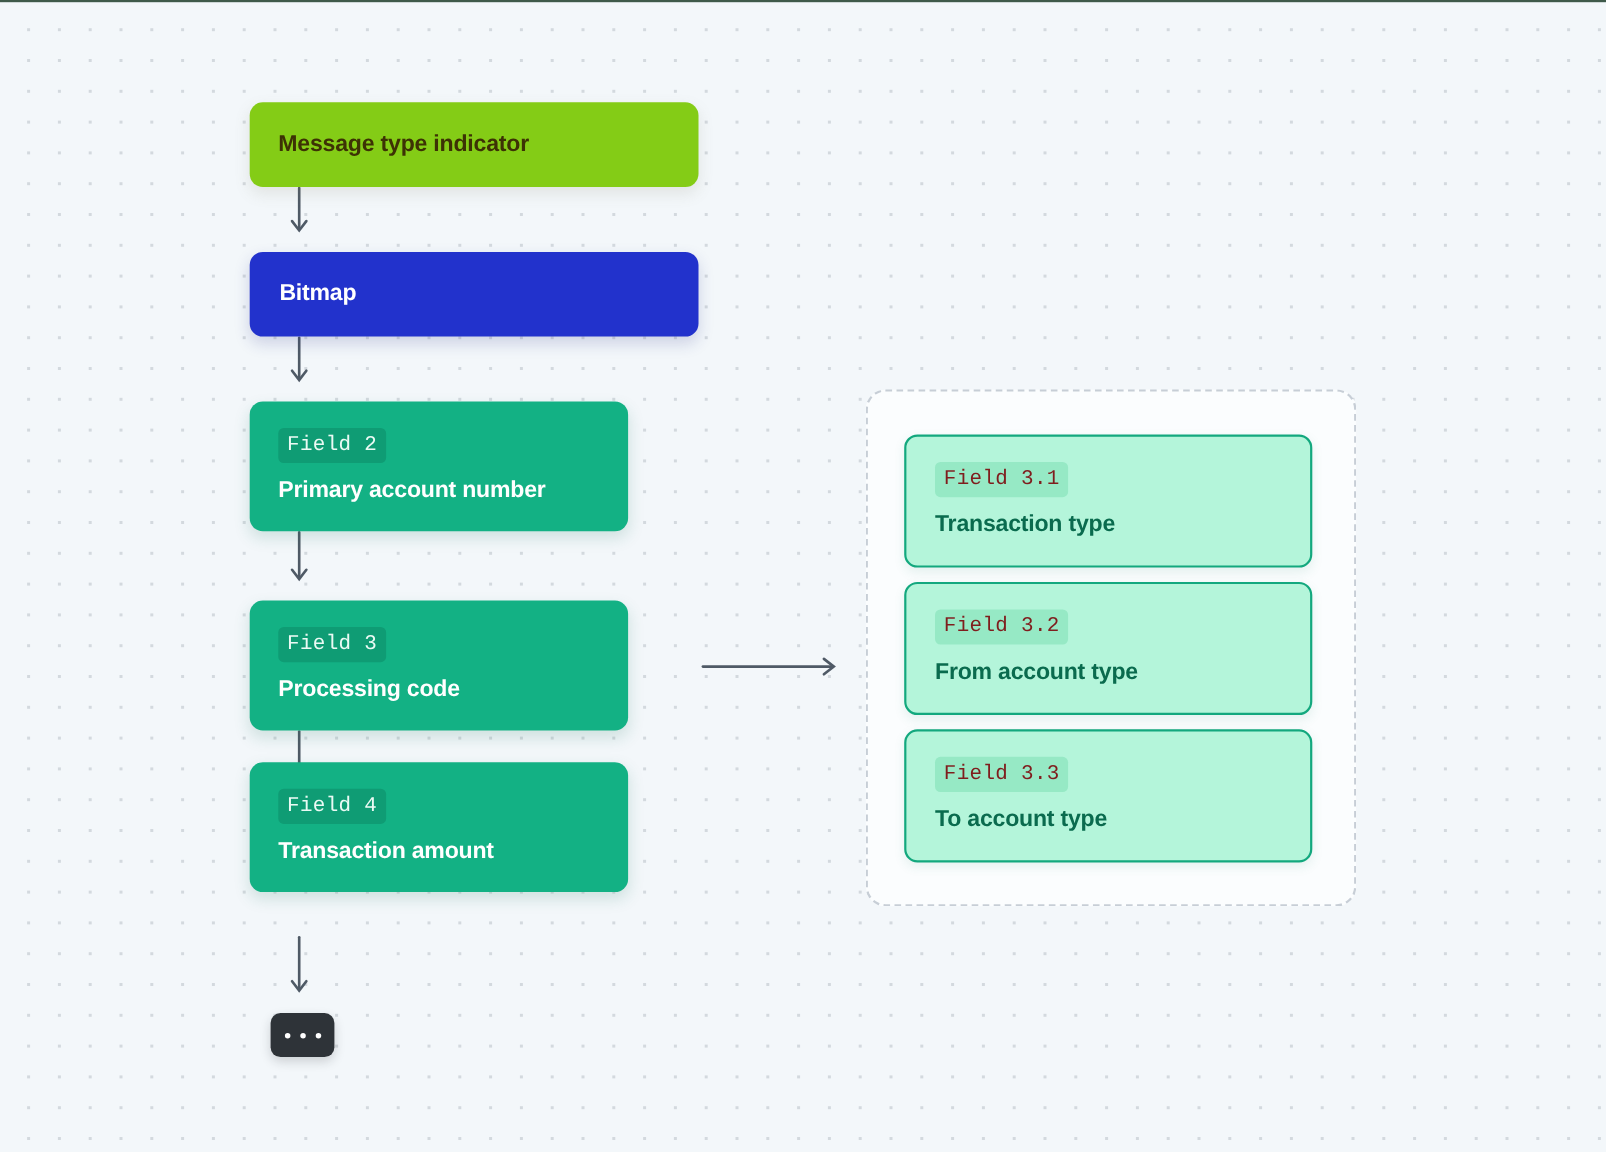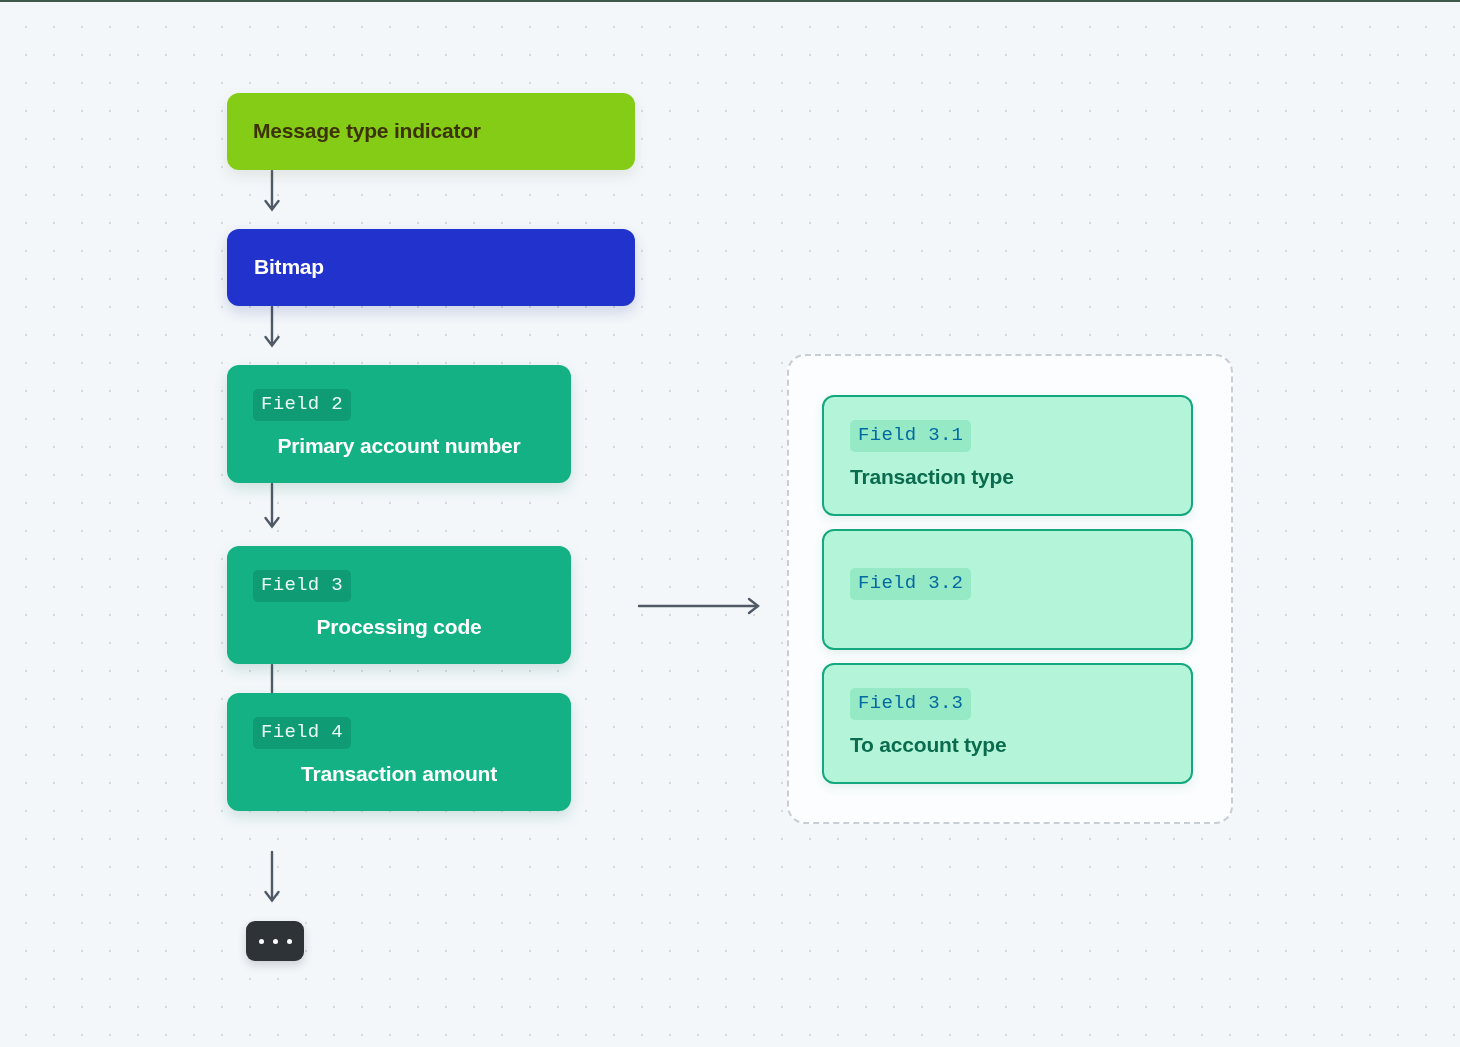--- a/index.html
+++ b/index.html
@@ -79,21 +79,21 @@
 
   
   .node-green {
     left: 227px;
     width: 344px;
     background: #13b184;
     box-shadow: 0 6px 14px rgba(30,120,95,0.17);
     padding-top: 24px;
     padding-bottom: 24px;
   }
-  .node-green .node-title { color: #ffffff; text-align: center; }
+  .node-green .node-title { color: #ffffff; }
   .node-green .code-badge {
     background: #0f9c74;
     color: #eafaf4;
   }
 
   .node-green.g1 { top: 363px; height: 118px; }
   .node-green.g2 { top: 544px; height: 118px; }
   .node-green.g3 { top: 691px; height: 118px; }
 
   
@@ -114,21 +114,21 @@
     width: 371px;
     background: #b4f5da;
     border: 2px solid #13a87e;
     box-shadow: 0 4px 10px rgba(40,140,110,0.10);
     padding-top: 22px;
     padding-bottom: 22px;
   }
   .node-mint .node-title { color: #0a6b4e; }
   .node-mint .code-badge {
     background: #96e9c5;
-    color: #0369a1;
+    color: #7f1d1d;
   }
 
   .node-mint.m1 { top: 393px; height: 121px; }
   .node-mint.m2 { top: 527px; height: 121px; }
   .node-mint.m3 { top: 661px; height: 121px; }
 
   
   .node-ellipsis {
     position: absolute;
     left: 246px;
@@ -221,20 +221,21 @@
     <span class="dot"></span>
   </div>
 
   <div class="node node-mint m1">
     <span class="code-badge">Field 3.1</span>
     <div class="node-title">Transaction type</div>
   </div>
 
   <div class="node node-mint m2">
     <span class="code-badge">Field 3.2</span>
+    <div class="node-title">From account type</div>
   </div>
 
   <div class="node node-mint m3">
     <span class="code-badge">Field 3.3</span>
     <div class="node-title">To account type</div>
   </div>
 
 </div>
 
 </body></html>

